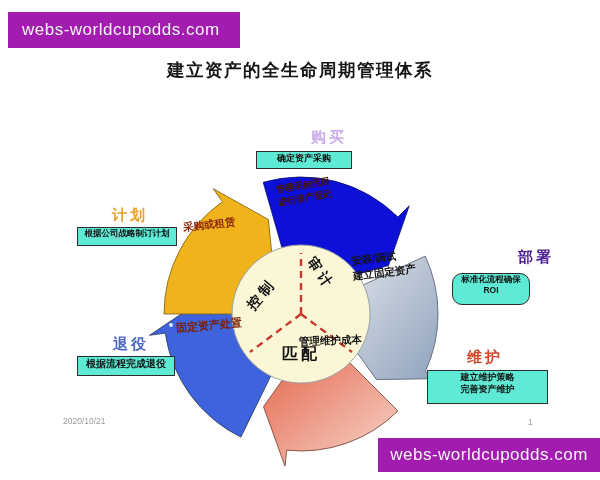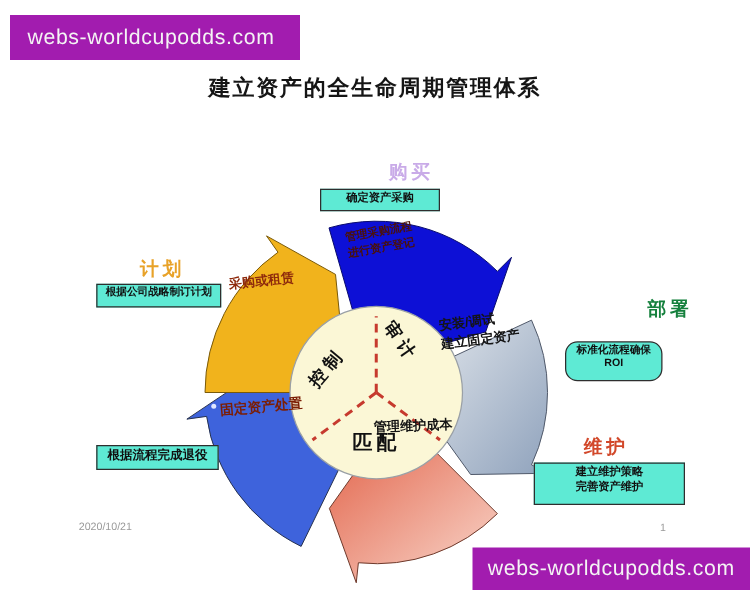--- a/index.html
+++ b/index.html
@@ -11,21 +11,21 @@
           display:flex;align-items:center;}
   .wm-top{left:8px;top:12px;width:218px;height:36px;padding-left:14px;}
   .wm-bottom{left:378px;top:438px;width:222px;height:34px;justify-content:center;}
   
   .title{left:0;top:58px;width:600px;text-align:center;font-size:17.5px;font-weight:bold;
          color:#151515;letter-spacing:1.5px;}
   
   .stage-label{font-size:15px;font-weight:bold;letter-spacing:3px;text-align:right;}
   .lbl-buy{left:252px;top:128px;width:95px;color:#c9abe8;}
   .lbl-plan{left:78px;top:206px;width:70px;color:#e8a228;}
-  .lbl-deploy{left:484px;top:238px;width:70px;color:#15803d;}
+  .lbl-deploy{left:484px;top:248px;width:70px;color:#4c1d95;}
   .lbl-maintain{left:433px;top:348px;width:70px;color:#d2482a;}
   .lbl-retire{left:79px;top:335px;width:70px;color:#4a66c8;}
   
   .note-box{background:#5eead4;border:1px solid #2e2e2e;color:#111;font-weight:bold;
             text-align:center;display:flex;flex-direction:column;}
   .box-buy{left:256px;top:151px;width:94px;height:16px;font-size:9px;}
   .box-plan{left:77px;top:227px;width:98px;height:17px;font-size:8.5px;}
   .box-deploy{left:452px;top:273px;width:76px;height:30px;font-size:8.5px;line-height:11px;border-radius:10px;}
   .box-maintain{left:427px;top:370px;width:119px;height:32px;font-size:9px;line-height:12px;}
   .box-retire{left:77px;top:356px;width:96px;height:18px;font-size:10px;}
@@ -84,20 +84,21 @@
   </div>
   <div class="abs wm-bar wm-bottom">
     <span>webs-worldcupodds.com</span>
   </div>
 
   <div class="abs title">建立资产的全生命周期管理体系</div>
 
   <div class="abs stage-label lbl-buy">购买</div>
   <div class="abs stage-label lbl-deploy">部署</div>
   <div class="abs stage-label lbl-maintain">维护</div>
+  <div class="abs stage-label lbl-retire">退役</div>
   <div class="abs stage-label lbl-plan">计划</div>
 
   <div class="abs note-box box-buy">
     <span>确定资产采购</span>
   </div>
   <div class="abs note-box box-deploy">
     <span>标准化流程确保</span>
     <span>ROI</span>
   </div>
   <div class="abs note-box box-maintain">

